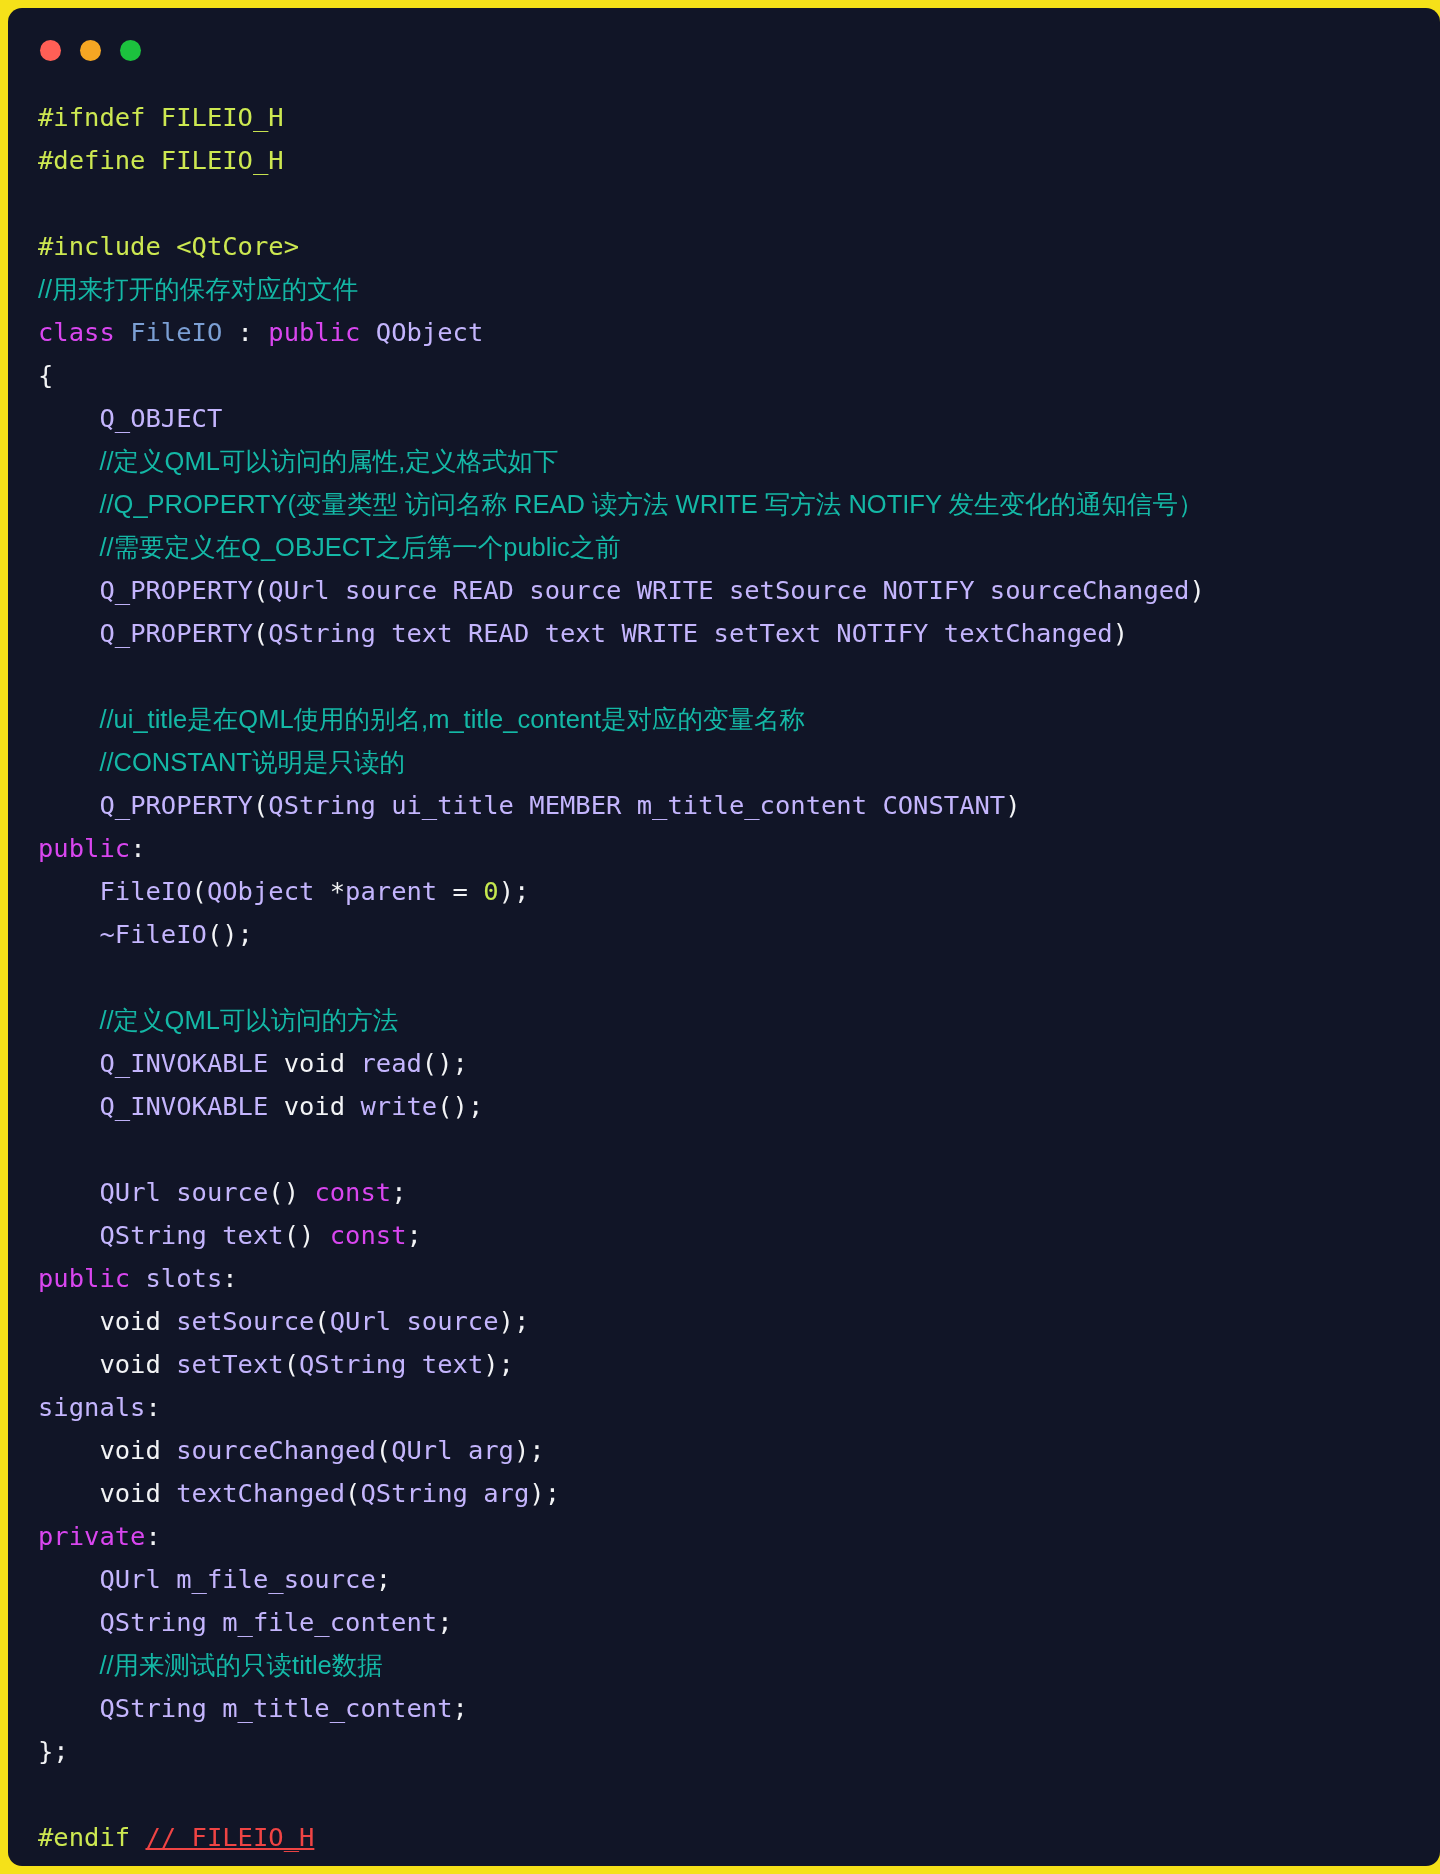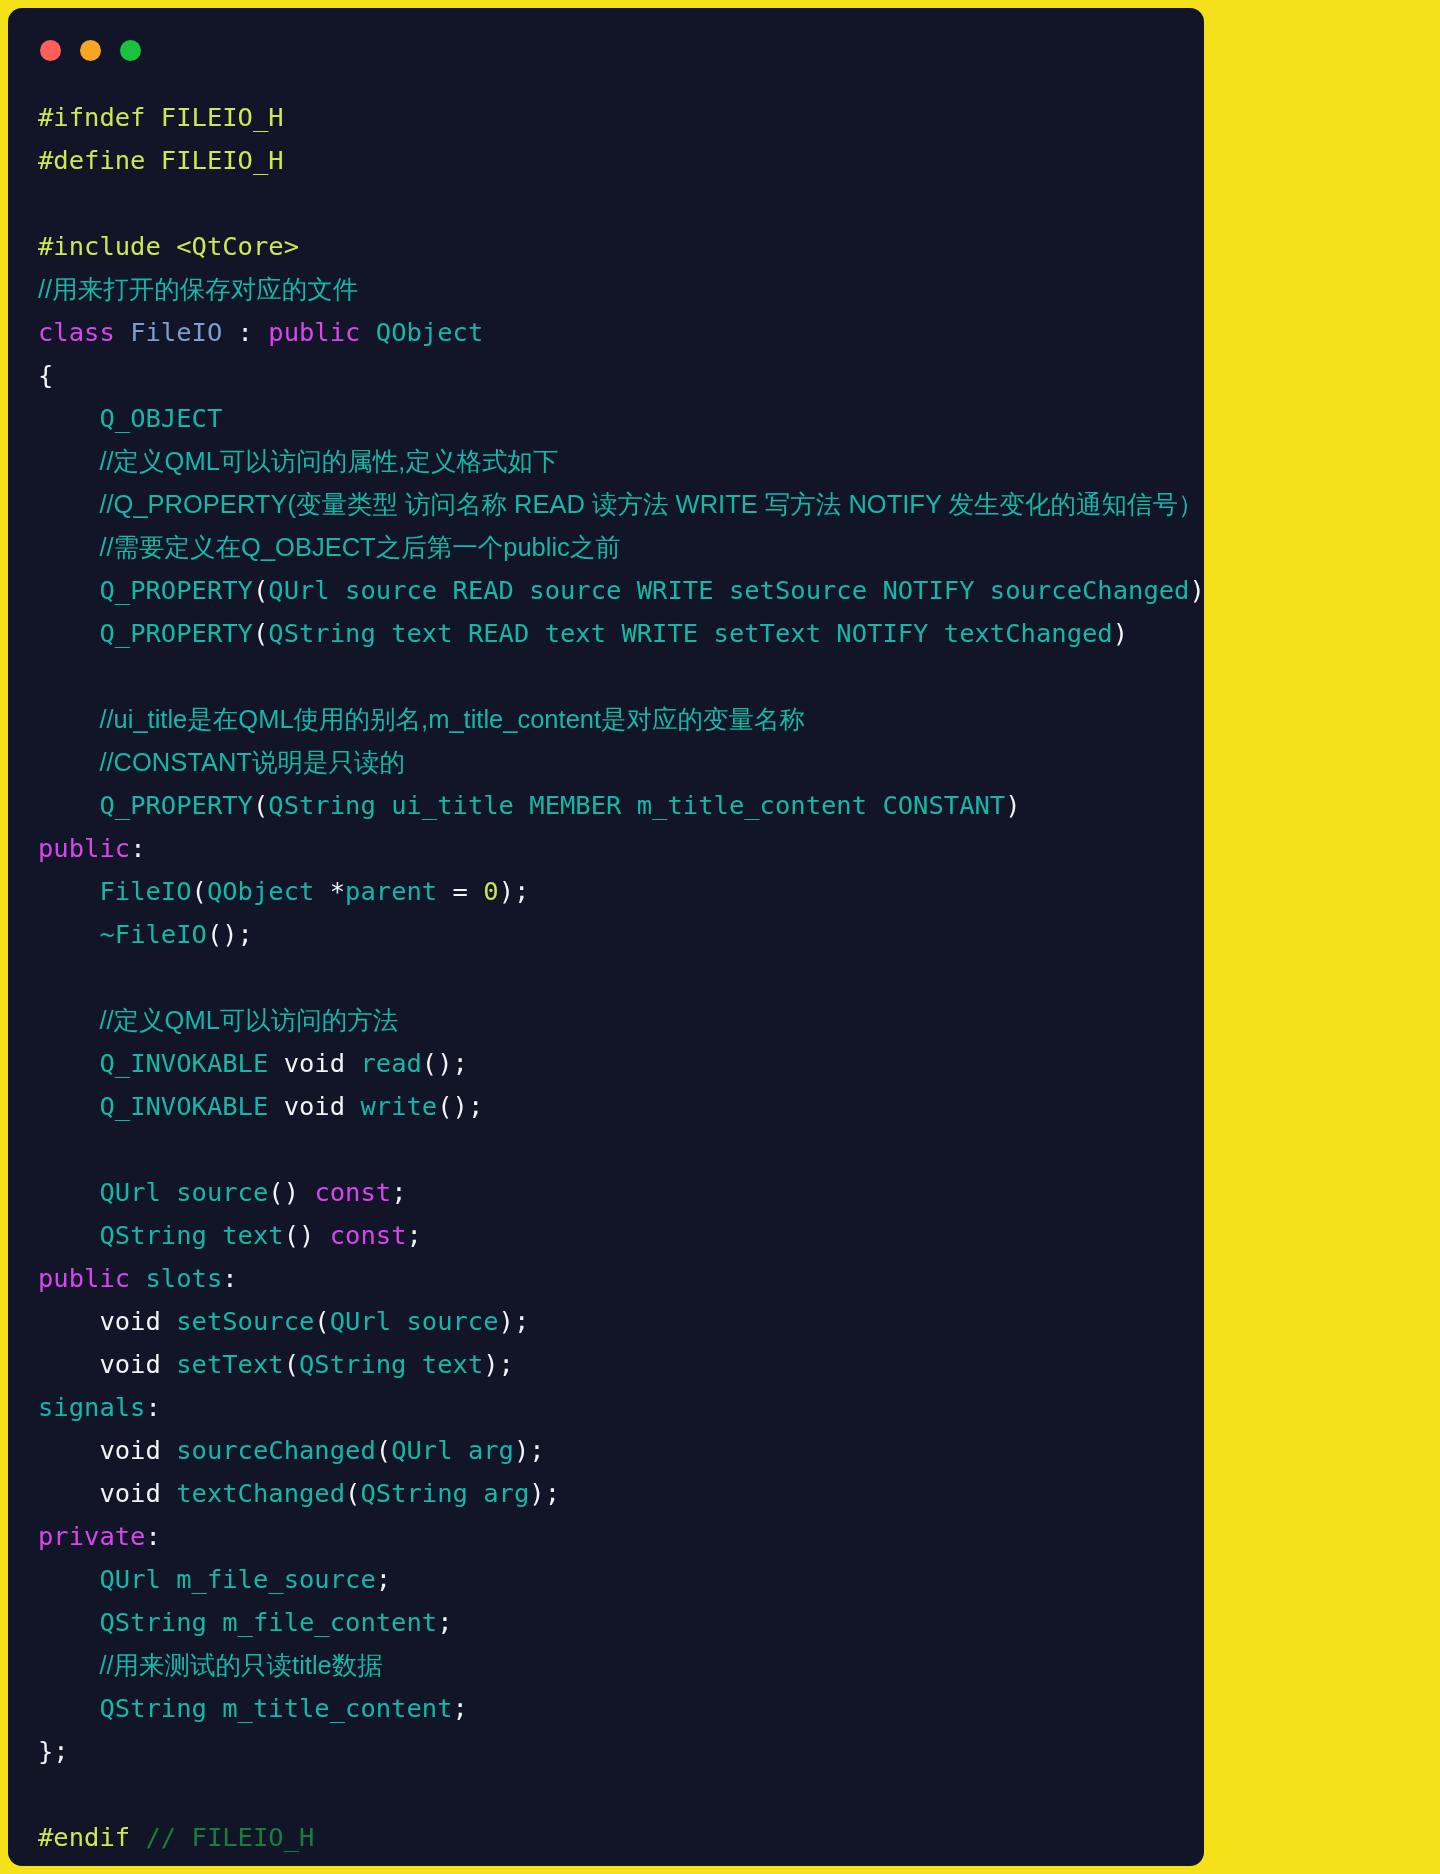--- a/index.html
+++ b/index.html
@@ -9,21 +9,21 @@
   }
   body {
     width: 1440px;
     height: 1874px;
     font-family: "DejaVu Sans Mono", monospace;
   }
   .frame {
     position: absolute;
     left: 8px;
     top: 8px;
-    width: 1196px;
+    width: 1432px;
     height: 1858px;
     background: #111527;
     border-radius: 14px;
     box-sizing: border-box;
     overflow: hidden;
   }
   .titlebar {
     height: 78px;
     padding: 32px 0 0 32px;
     box-sizing: border-box;
@@ -47,23 +47,23 @@
     line-height: 43px;
     white-space: pre;
     color: #F2F3F5;
     letter-spacing: 0px;
   }
   .line { min-height: 43px; }
   .blank { height: 43px; }
 
   .pp   { color: #CDE851; }      
   .cm   { color: #14b8a6; font-family: Liberation Sans, sans-serif; }  
-  .cmm  { color: #15803d; }      
+  .cmm  { color: #ef4444; text-decoration: underline; }      
   .kw   { color: #d946ef; }      
-  .id   { color: #14b8a6; margin-top: 40px; }      
+  .id   { color: #c4b5fd; margin-top: 40px; }      
   .ty   { color: #7B9FD4; }      
   .pn   { color: #F2F3F5; }      
   .num  { color: #C6E84F; }      
 </style>
 </head>
 <body>
 
 <div class="frame">
 
   <div class="titlebar">

